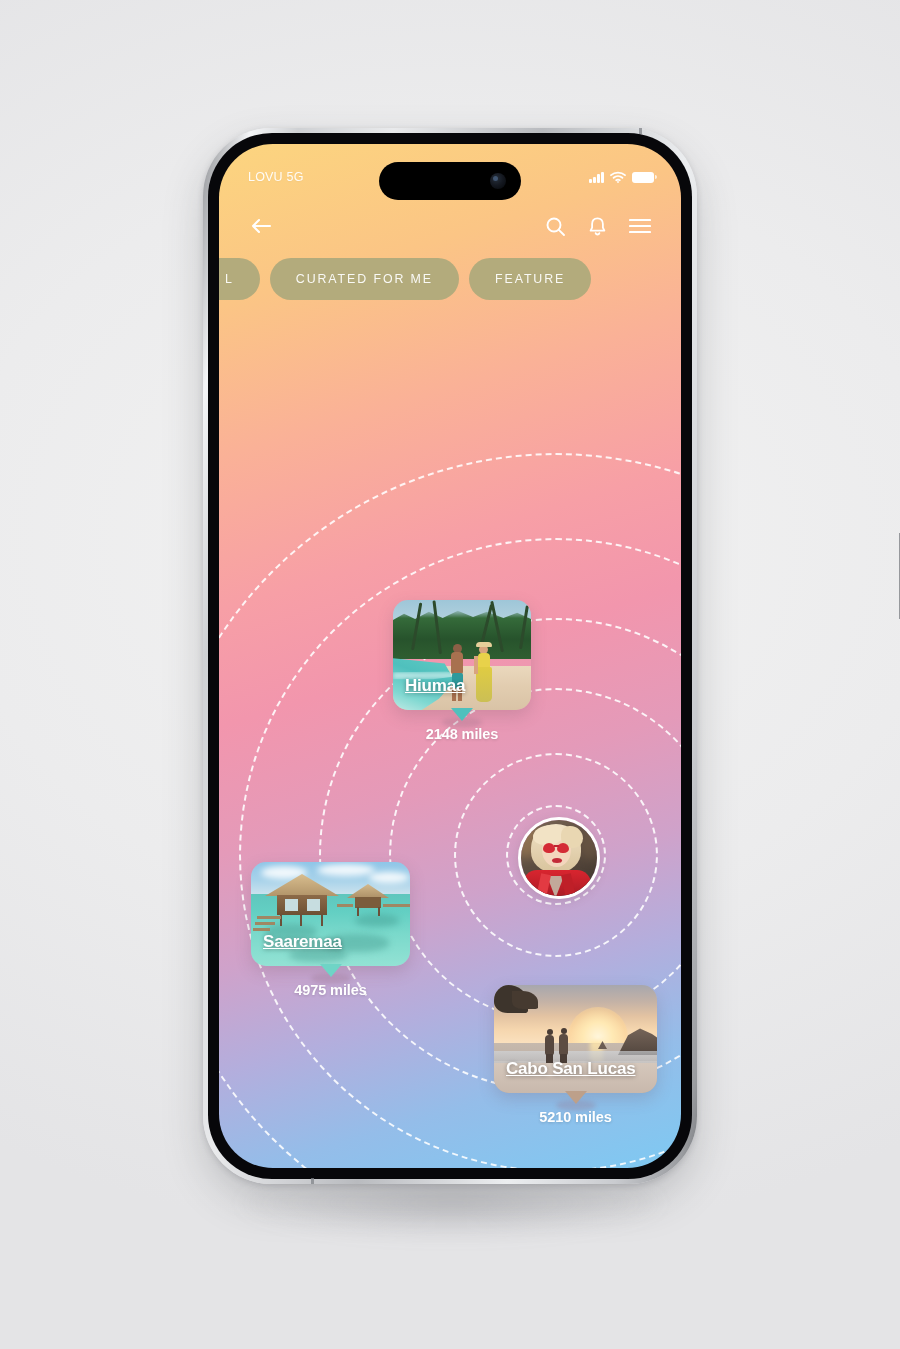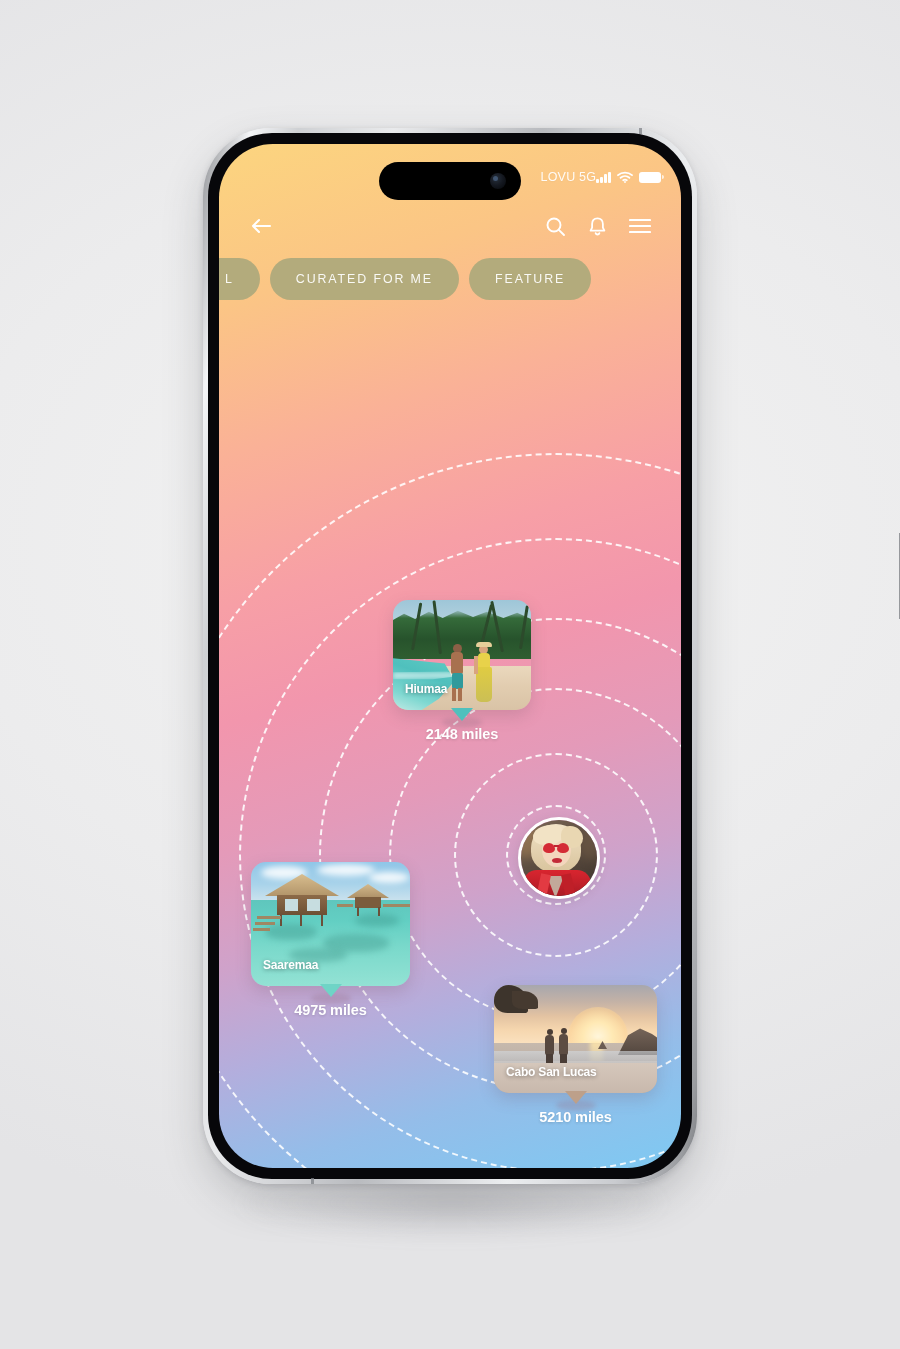--- a/index.html
+++ b/index.html
@@ -112,26 +112,26 @@
     position:absolute;
     left:3px; top:3px;
     width:5px; height:5px;
     border-radius:50%;
     background: rgba(90,120,160,0.55);
   }
 
   
   #status-bar {
     position: absolute;
-    left: 8px; top: 0;
+    left: 1px; top: 0;
     width: 100%;
     height: 56px;
     display: flex;
     align-items: center;
-    justify-content: flex-end;
+    justify-content: space-between;
     padding: 10px 28px 0 28px;
     box-sizing: border-box;
     z-index: 35;
     color: #ffffff;
   }
   #carrier-label {
     font-size: 12.5px;
     letter-spacing: 0.2px;
     font-weight: 500;
     opacity: 0.92;
@@ -270,25 +270,26 @@
     height: 100%;
     border-radius: 15px;
     overflow: hidden;
     box-shadow: 0 6px 16px rgba(110,80,100,0.22);
   }
   .card-label {
     position: absolute;
     left: 12px;
     bottom: 14px;
     color: #fff;
-    font-size: 12px;
+    font-size: 17px;
     font-weight: 700;
     letter-spacing: -0.2px;
     text-shadow: 0 1px 4px rgba(0,0,0,0.40);
     z-index: 4;
+    text-decoration: underline;
   }
   .card-tail {
     position: absolute;
     left: 50%;
     bottom: -11px;
     transform: translateX(-50%);
     width: 0; height: 0;
     border-left: 11px solid transparent;
     border-right: 11px solid transparent;
     z-index: 3;
@@ -479,21 +480,21 @@
                 <div class="p-body" style="left:2.5px; top:11px; width:12px; height:16px; background:#e8d24a; border-radius:4px 4px 1px 1px;"></div>
                 <div class="p-body" style="left:1px; top:25px; width:16px; height:35px; background:linear-gradient(180deg,#e0cc42,#cbbf55); border-radius:2px 2px 5px 5px;"></div>
                 <div class="p-body" style="left:-1px; top:14px; width:3.5px; height:18px; background:#d9a47e;"></div>
               </div>
             </div>
             <div class="card-label">Hiumaa</div>
           </div>
           <div class="dist-label">2148 miles</div>
         </div>
 
-        <div class="dest-card" style="left:32px; top:718px; width:159px; height:124px;">
+        <div class="dest-card" style="left:32px; top:718px; width:159px; height:104px;">
           <div class="card-tail-shadow"></div>
           <div class="card-tail" style="border-top:13px solid #6fd4c6;"></div>
           <div class="card-photo">
             <div class="scene">
               <div class="lag-sky"></div>
               <div class="lag-cloud" style="left:10px;  top:4px;  width:46px; height:13px;"></div>
               <div class="lag-cloud" style="left:66px;  top:2px;  width:58px; height:12px;"></div>
               <div class="lag-cloud" style="left:118px; top:10px; width:40px; height:11px;"></div>
               <div class="lag-water"></div>
               <div class="lag-patch" style="left:14px;  top:62px; width:52px; height:16px;"></div>

